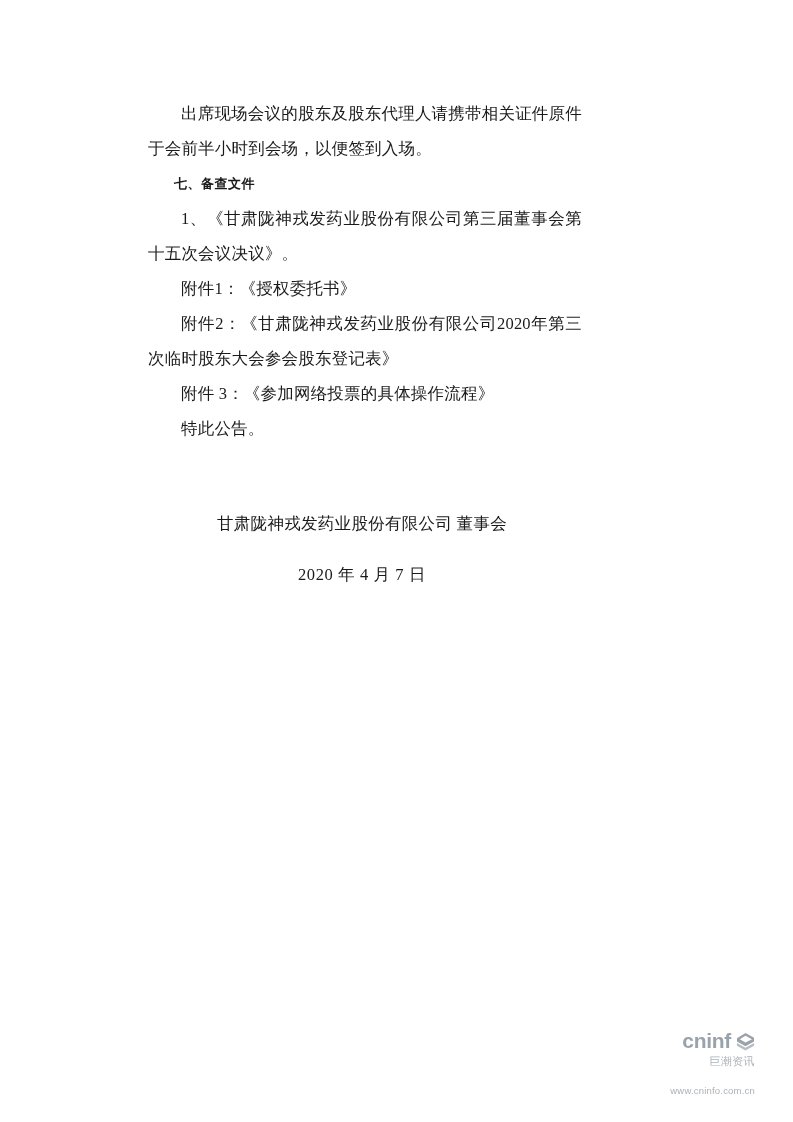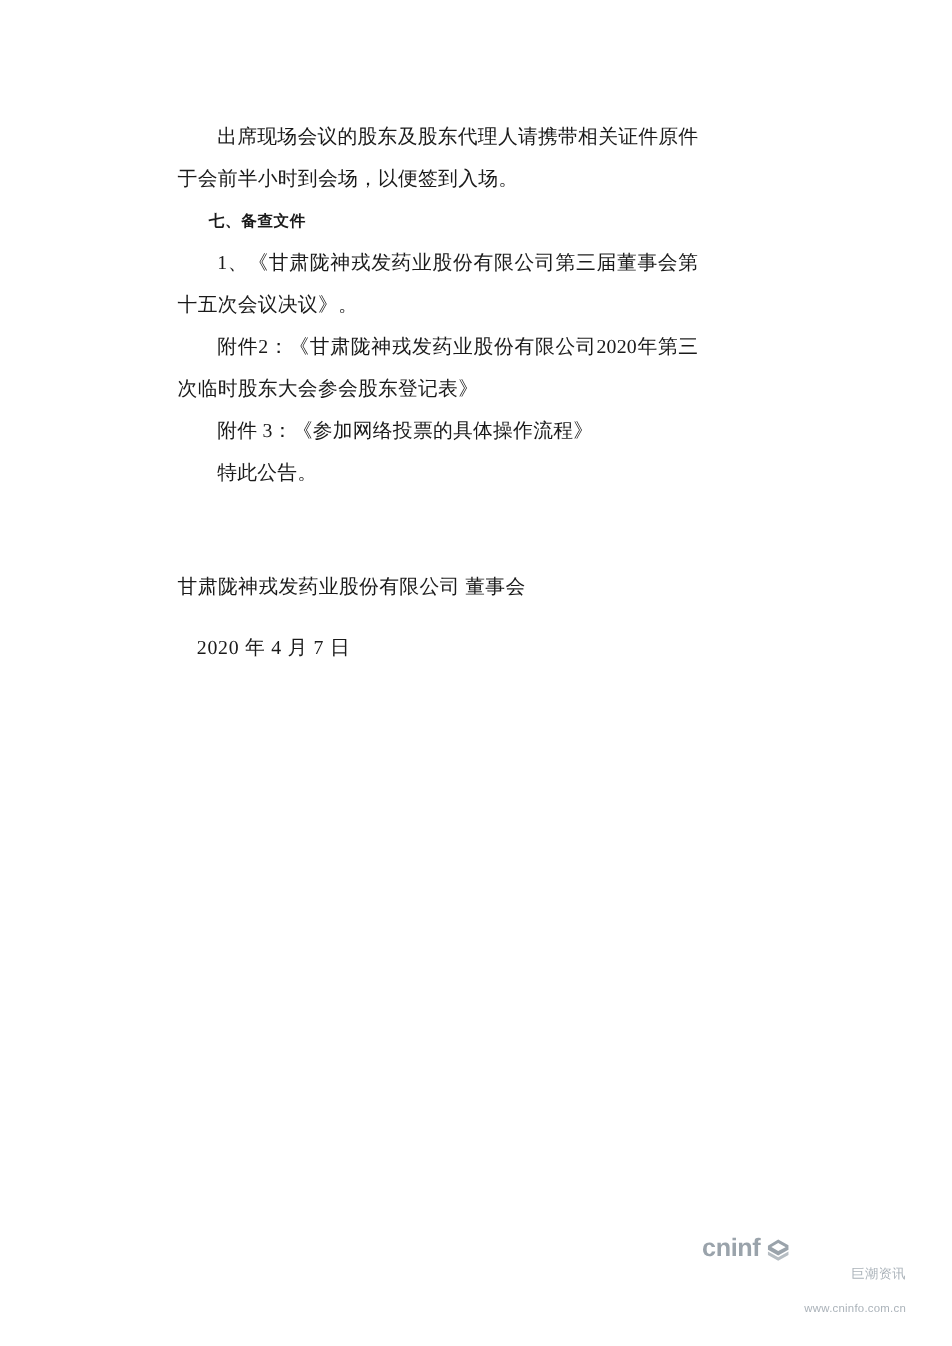--- a/index.html
+++ b/index.html
@@ -37,21 +37,21 @@
   .section-heading {
     margin: 0;
     text-indent: 2em;
     font-weight: bold;
     font-size: 13px;
     line-height: 35px;
     letter-spacing: 0.5px;
   }
   .sign-block {
     margin-top: 60px;
-    text-align: left;
+    text-align: center;
     font-size: 16.5px;
     line-height: 35px;
     padding-right: 6px;
   }
   .sign-line {
     margin: 0;
     letter-spacing: 0.3px;
   }
   .sign-date {
     margin: 16px;
@@ -61,21 +61,21 @@
     position: absolute;
     right: 38px;
     bottom: 26px;
     width: 170px;
     text-align: right;
     user-select: none;
   }
   .wm-row {
     display: flex;
     align-items: center;
-    justify-content: flex-start;
+    justify-content: flex-end;
     gap: 5px;
   }
   .wm-logo-text {
     font-family: "Liberation Sans", sans-serif;
     font-size: 21px;
     font-weight: bold;
     color: #9aa3ab;
     letter-spacing: -0.3px;
   }
   .wm-mark {
@@ -105,20 +105,21 @@
 
 <div class="page">
   <div class="doc-body">
 
     <p class="para">出席现场会议的股东及股东代理人请携带相关证件原件于会前半小时到会场，以便签到入场。</p>
 
     <p class="section-heading">七、备查文件</p>
 
     <p class="para">1、《甘肃陇神戎发药业股份有限公司第三届董事会第十五次会议决议》。</p>
 
+    <p class="para">附件1：《授权委托书》</p>
 
     <p class="para">附件2：《甘肃陇神戎发药业股份有限公司2020年第三次临时股东大会参会股东登记表》</p>
 
     <p class="para">附件 3：《参加网络投票的具体操作流程》</p>
 
     <p class="para">特此公告。</p>
 
     <div class="sign-block">
       <p class="sign-line">甘肃陇神戎发药业股份有限公司  董事会</p>
       <p class="sign-date">2020 年 4 月 7 日</p>

